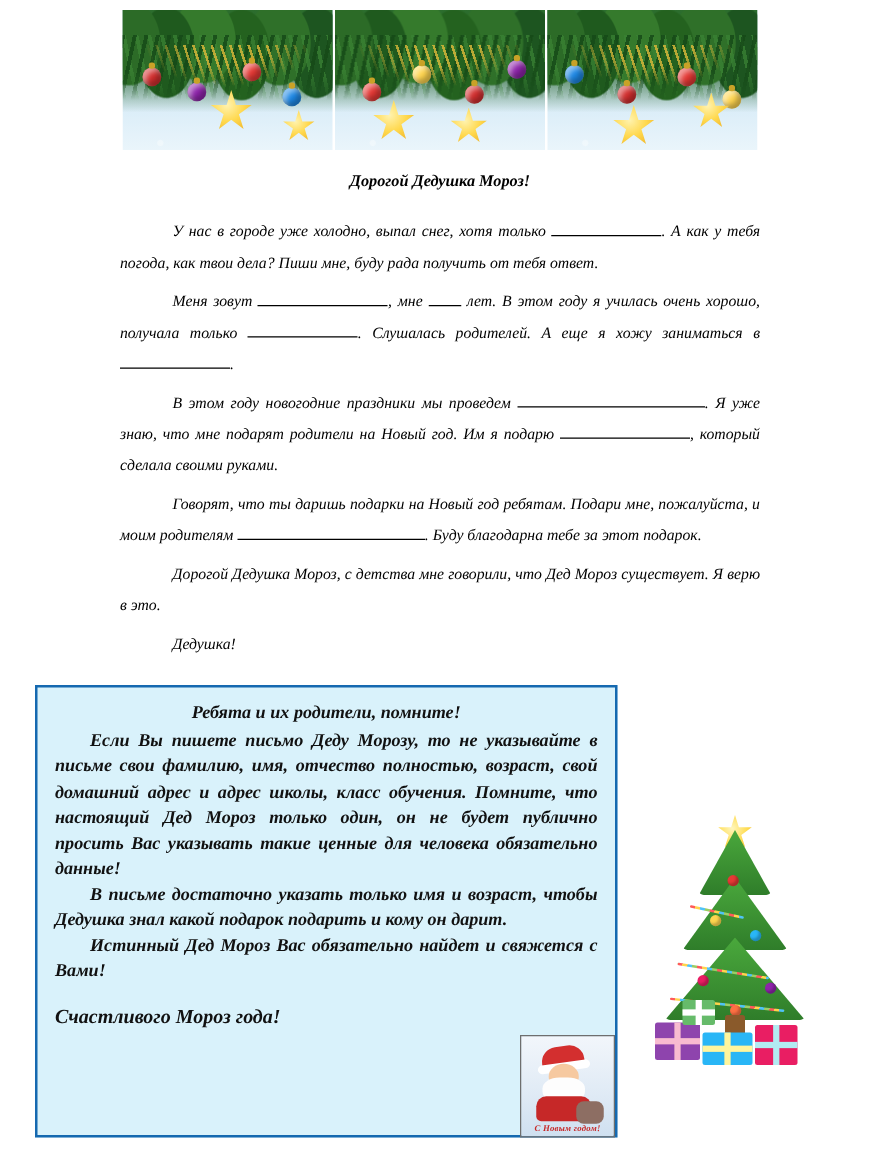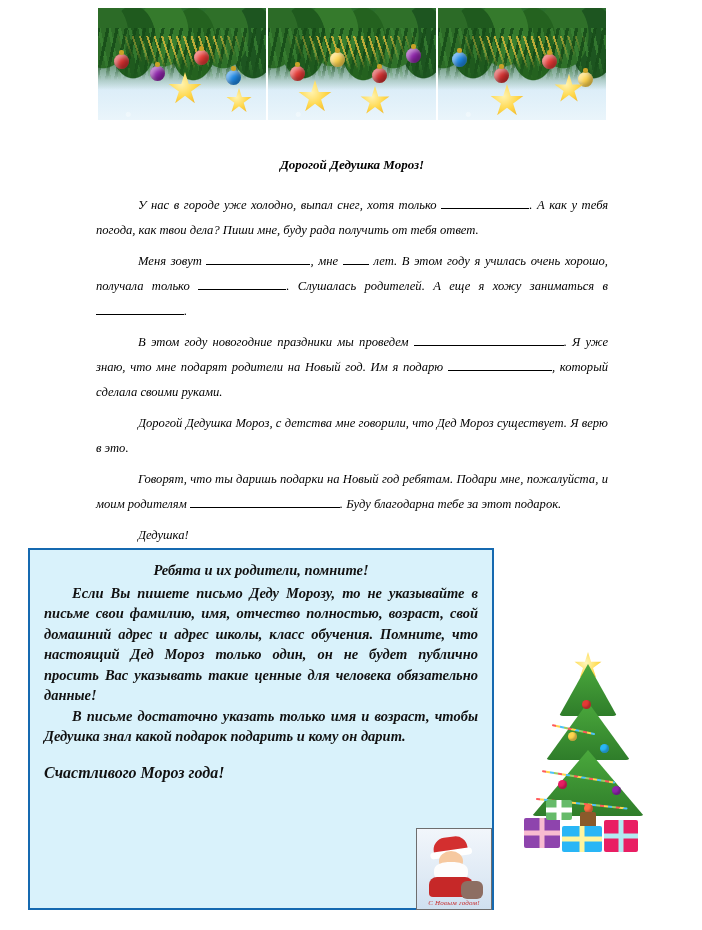--- a/index.html
+++ b/index.html
@@ -112,21 +112,20 @@
     position: absolute;
     left: 96px;
     top: 132px;
     width: 512px;
     font-family: "Liberation Serif", serif;
     font-style: italic;
     font-size: 12.6px;
     line-height: 25px;
     color: #000;
     text-align: justify;
-    margin-top: 20px;
   }
   .letter .salutation {
     text-align: center;
     font-weight: bold;
     font-size: 13px;
     margin: 0 0 16px 0;
   }
   .letter p {
     margin: 0 0 6px 0;
     text-indent: 42px;
@@ -297,21 +296,21 @@
     width: 22px; height: 18px;
     background: #8d6e63;
     border-radius: 6px;
   }
   .santa-caption {
     position: absolute;
     left: 0; right: 0; bottom: 2px;
     text-align: center;
     font-family: "Liberation Serif", serif;
     font-style: italic;
-    font-weight: normal;
+    font-weight: bold;
     font-size: 7px;
     color: #c62828;
     letter-spacing: .2px;
   }
 </style>
 </head>
 <body>
 
 <div class="banner">
   <div class="banner-cell">
@@ -348,30 +347,31 @@
     <span class="star" style="left:116px; top:66px; width:30px; height:30px;"></span>
   </div>
 </div>
 
 <div class="letter">
   <div class="salutation">Дорогой Дедушка Мороз!</div>
   <div>
       <p>У нас в городе уже холодно, выпал снег, хотя только <span class="gap g-l"></span>. А как у тебя погода, как твои дела? Пиши мне, буду рада получить от тебя ответ.</p>
       <p>Меня зовут <span class="gap g-xl"></span>, мне <span class="gap g-s"></span> лет. В этом году я училась очень хорошо, получала только <span class="gap g-l"></span>. Слушалась родителей. А еще я хожу заниматься в <span class="gap g-l"></span>.</p>
       <p>В этом году новогодние праздники мы проведем <span class="gap g-xxl"></span>. Я уже знаю, что мне подарят родители на Новый год. Им я подарю <span class="gap g-xl"></span>, который сделала своими руками.</p>
+      <p>Говорят, что ты даришь подарки на Новый год ребятам. Подари мне, пожалуйста, и моим родителям <span class="gap g-xxl"></span>. Буду благодарна тебе за этот подарок.</p>
       <p>Дорогой Дедушка Мороз, с детства мне говорили, что Дед Мороз существует. Я верю в это.</p>
-      <p>Говорят, что ты даришь подарки на Новый год ребятам. Подари мне, пожалуйста, и моим родителям <span class="gap g-xxl"></span>. Буду благодарна тебе за этот подарок.</p>
       <p>Дедушка!</p>
     </div>
 </div>
 
 <div class="notice">
   <p class="n-title">Ребята и их родители, помните!</p>
   <p>Если Вы пишете письмо Деду Морозу, то не указывайте в письме свои фамилию, имя, отчество полностью, возраст, свой домашний адрес и адрес школы, класс обучения. Помните, что настоящий Дед Мороз только один, он не будет публично просить Вас указывать такие ценные для человека обязательно данные!</p>
   <p>В письме достаточно указать только имя и возраст, чтобы Дедушка знал какой подарок подарить и кому он дарит.</p>
+  <p>Истинный Дед Мороз Вас обязательно найдет и свяжется с Вами!</p>
   <p class="greeting">Счастливого Мороз года!</p>
 </div>
 
 <div class="tree-art">
   <div class="tree-body">
     <span class="topstar"></span>
     <span class="tier t1"></span>
     <span class="tier t2"></span>
     <span class="tier t3"></span>
     <span class="garland-str" style="left:24px; top:66px; width:44px; transform:rotate(12deg);"></span>

